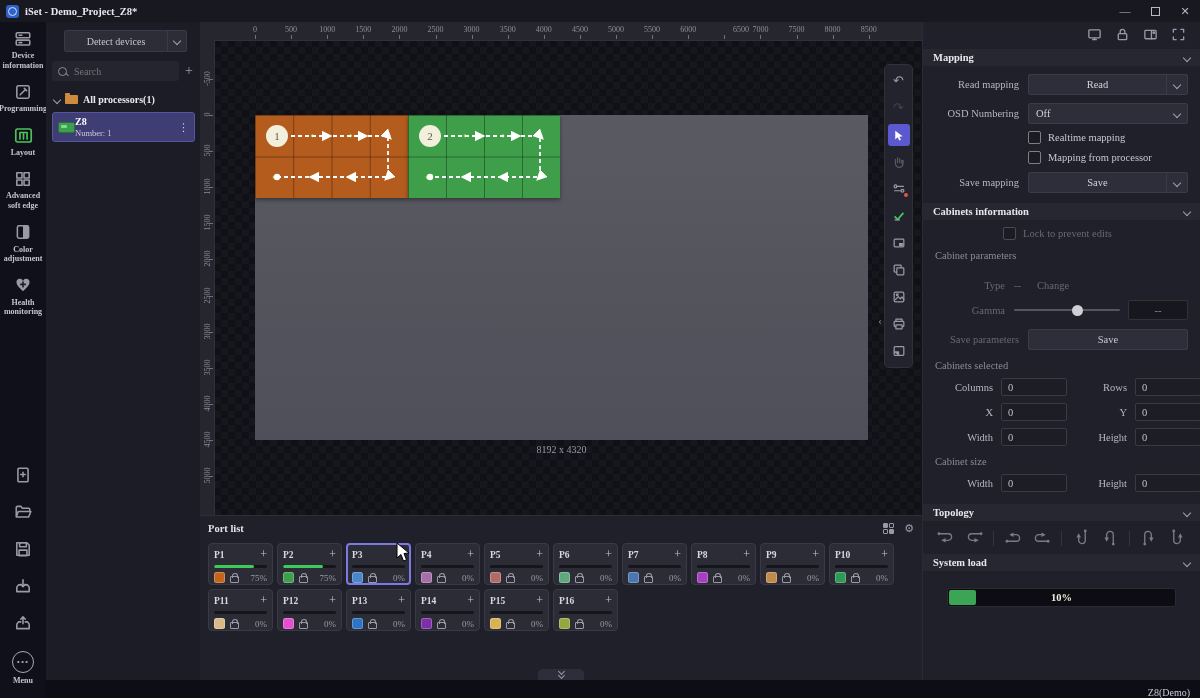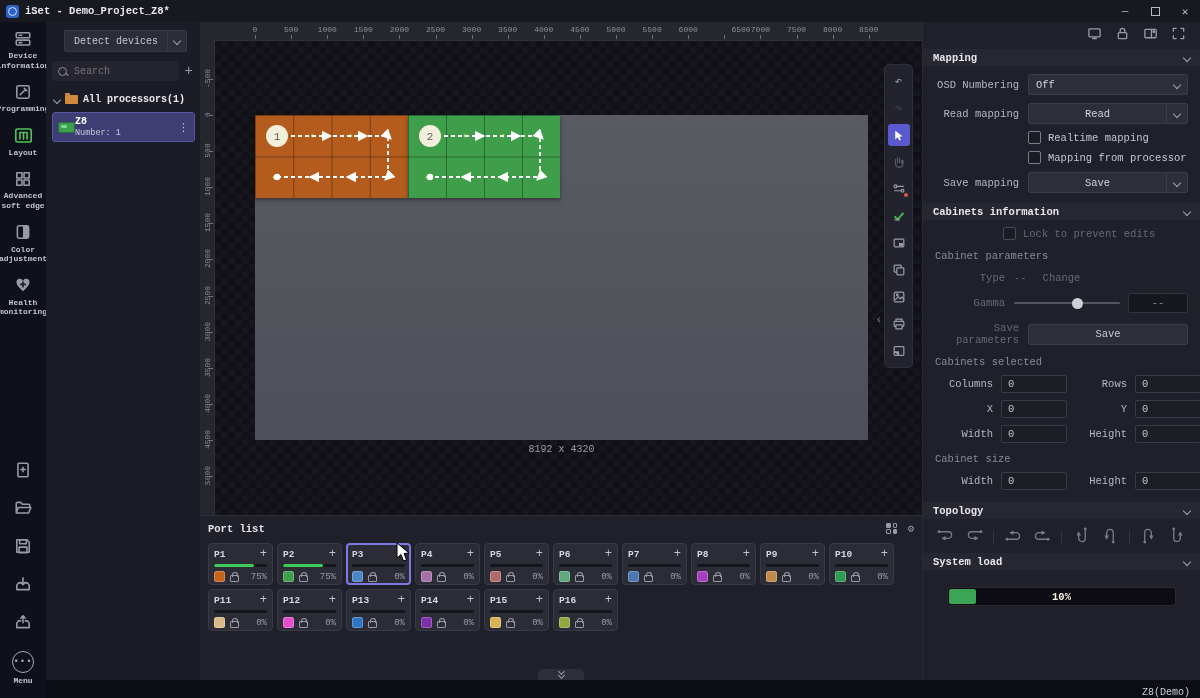--- a/index.html
+++ b/index.html
@@ -1,17 +1,17 @@
 <!DOCTYPE html>
 <html><head>
 <meta charset="utf-8">
 <style>
   html,body{margin:0;padding:0;background:#000;}
   .app{width:1200px;height:698px;position:relative;background:#7f1d1d;color:#d4d4dc;
-       font-family:Liberation Mono, monospace;overflow:hidden;display:flex;flex-direction:column;font-size:11px;}
+       font-family:Liberation Serif, serif;overflow:hidden;display:flex;flex-direction:column;font-size:11px;}
   
   .titlebar{height:22px;background:#181821;display:flex;align-items:center;padding-left:6px;gap:6px;flex:none;}
   .app-icon{width:13px;height:13px;border-radius:3px;background:#2f62c8;display:flex;align-items:center;justify-content:center;}
   .app-icon span{width:7px;height:7px;border:1.5px solid #cfe0ff;border-radius:50%;display:block;}
   .tb-title{font-size:10.5px;color:#e8e8ee;font-weight:bold;}
   .win-controls{margin-left:auto;display:flex;height:100%;}
   .win-btn{width:30px;display:flex;align-items:center;justify-content:center;color:#b9b9c2;font-size:11px;}
   .max-glyph{width:7px;height:7px;border:1px solid #b9b9c2;display:block;}
   
   .body{flex:1;display:flex;min-height:0;}
@@ -721,33 +721,33 @@
             <span><svg class="ic" width="15" height="15" viewBox="0 0 16 16">
                   <path d="M2.5,5.5 v-3 h3 M10.5,2.5 h3 v3 M13.5,10.5 v3 h-3 M5.5,13.5 h-3 v-3"></path>
                 </svg></span>
           </div>
 
           <div class="section-h">
             <span>Mapping</span>
               <span class="chev"></span>
           </div>
           <div class="row">
-            <span class="rlabel">OSD Numbering</span>
-            <div class="dropdown">
-              <span>Off</span>
-                <span class="chev"></span>
-            </div>
-          </div>
-          <div class="row">
             <span class="rlabel">Read mapping</span>
             <div class="split-btn">
               <span class="sb-text">Read</span>
               <span class="sb-chev">
                   <span class="chev"></span>
                 </span>
+            </div>
+          </div>
+          <div class="row">
+            <span class="rlabel">OSD Numbering</span>
+            <div class="dropdown">
+              <span>Off</span>
+                <span class="chev"></span>
             </div>
           </div>
           <div class="check-row">
             <span class="checkbox"></span>
             <span>Realtime mapping</span>
           </div>
           <div class="check-row">
             <span class="checkbox"></span>
             <span>Mapping from processor</span>
           </div>
@@ -763,21 +763,21 @@
 
           <div class="section-h" style="margin-top:10px">
             <span>Cabinets information</span>
               <span class="chev"></span>
           </div>
           <div class="check-row dim" style="margin-left:80px">
             <span class="checkbox"></span>
             <span>Lock to prevent edits</span>
           </div>
           <div class="plabel">Cabinet parameters</div>
-          <div class="row dim" style="margin-top:10px">
+          <div class="row dim" style="margin-top:19px">
             <span class="rlabel dim" style="width:70px">Type</span>
             <span class="dim">--</span>
             <span class="dim" style="margin-left:16px">Change</span>
           </div>
           <div class="row" style="margin-top:9px">
             <span class="rlabel dim" style="width:70px">Gamma</span>
             <span class="gamma-track">
                 <span class="gamma-thumb"></span>
               </span>
             <span class="gamma-val">--</span>

